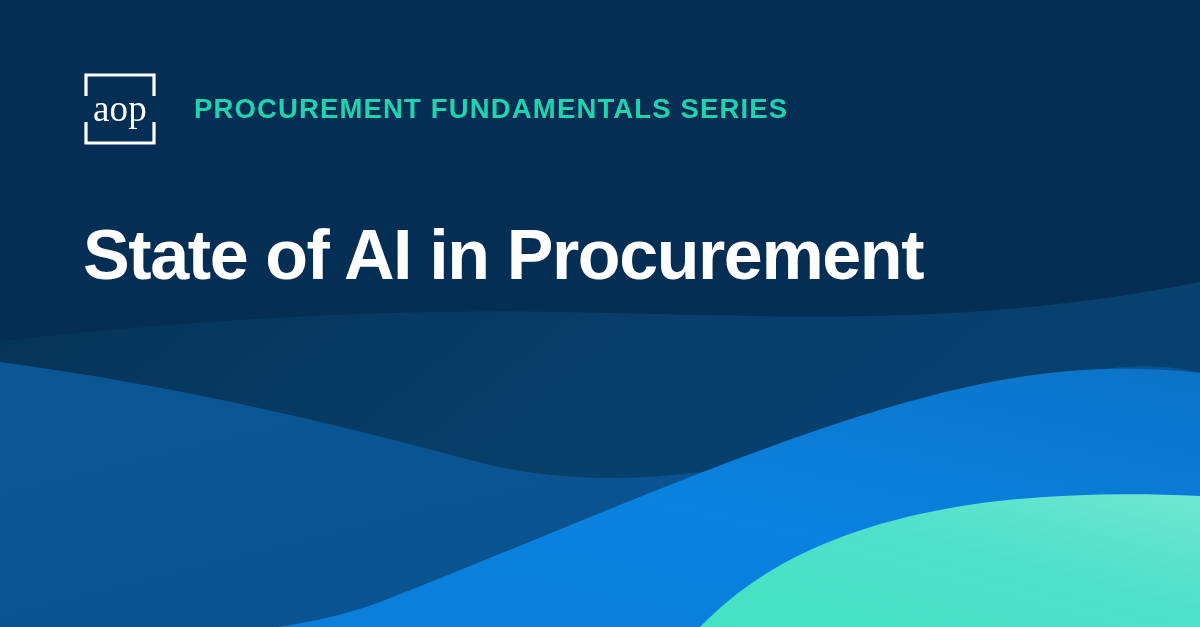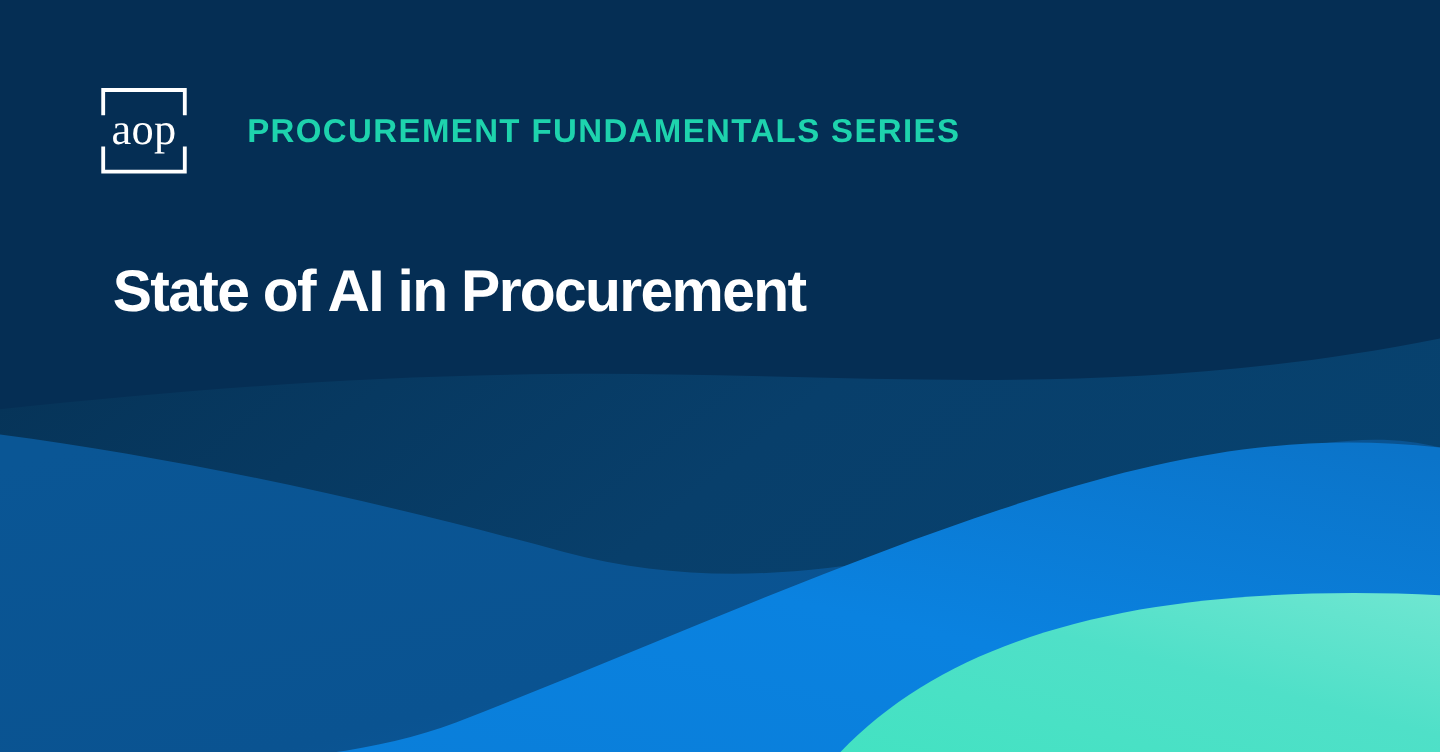--- a/index.html
+++ b/index.html
@@ -28,21 +28,21 @@
     display: block;
   }
 
   
   .header-row {
     position: absolute;
     left: 83px;
     top: 72px;
     display: flex;
     align-items: center;
-    gap: 12px;
+    gap: 0px;
     z-index: 5;
   }
 
   .logo-mark {
     position: relative;
     width: 74px;
     height: 74px;
     flex: 0 0 auto;
   }
   .logo-frame {
@@ -72,26 +72,26 @@
     font-weight: 700;
     letter-spacing: 1.15px;
     color: #1ed3ad;
     white-space: nowrap;
     line-height: 1;
   }
 
   
   .main-title {
     position: absolute;
-    left: 94px;
+    left: 83px;
     top: 218px;
     z-index: 5;
     margin: 0;
     font-family: "Liberation Sans", sans-serif;
-    font-size: 49px;
+    font-size: 70px;
     font-weight: 700;
     letter-spacing: -1.4px;
     color: #ffffff;
     line-height: 1.06;
     white-space: nowrap;
   }
 </style>
 </head>
 <body>
 

